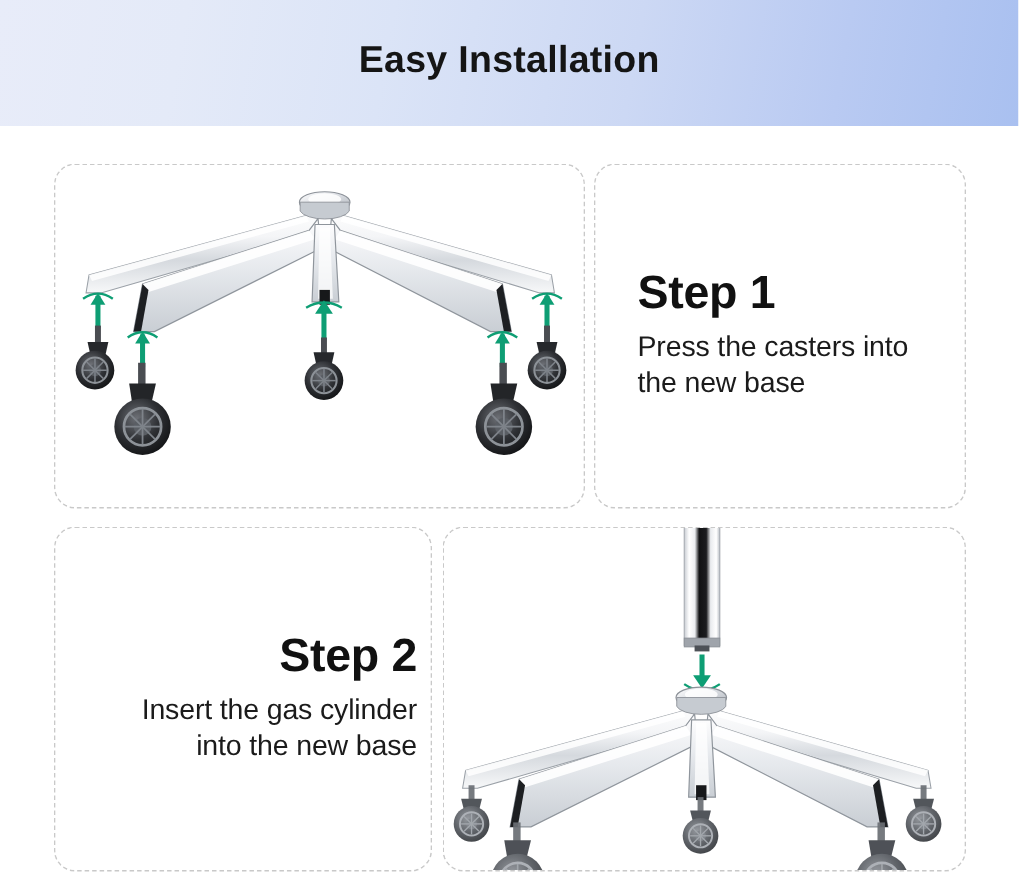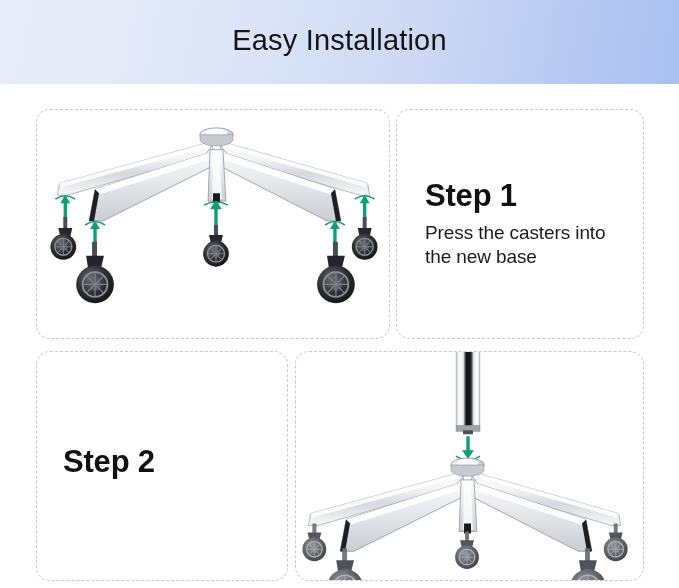--- a/index.html
+++ b/index.html
@@ -26,22 +26,22 @@
                 #e4eaf8 18%,
                 #dbe4f7 38%,
                 #ccd8f4 62%,
                 #b9caf2 82%,
                 #a9c0f0 100%);
     display: flex;
     align-items: center;
     justify-content: center;
   }
   .banner-title {
-    font-size: 29px;
-    font-weight: normal;
+    font-size: 25px;
+    font-weight: bold;
     color: #151515;
     letter-spacing: 0.2px;
     text-align: left;
     line-height: 1;
     padding-bottom: 4px;
   }
 
   
   .panels {
     position: absolute;
@@ -64,21 +64,21 @@
   #panel-cylinder     { left: 295px; top: 267px; width: 349px; height: 230px; }
 
   
   .step-text-wrap {
     position: absolute;
     left: 28px;
     top: 50%;
     transform: translateY(-50%);
     width: 210px;
   }
-  #panel-step-two .step-text-wrap { left: 26px; width: 215px; }
+  #panel-step-two .step-text-wrap { left: 26px; width: 215px; text-align: right; }
   .step-heading {
     font-size: 31px;
     font-weight: bold;
     color: #111111;
     margin: 0 0 8px 0;
     line-height: 1.05;
     letter-spacing: -0.2px;
   }
   .step-body {
     font-size: 19px;
@@ -258,20 +258,21 @@
   <div class="panel" id="panel-step-one">
     <div class="step-text-wrap">
       <p class="step-heading">Step 1</p>
       <p class="step-body">Press the casters into the new base</p>
     </div>
   </div>
 
   <div class="panel" id="panel-step-two">
     <div class="step-text-wrap">
       <p class="step-heading">Step 2</p>
+      <p class="step-body">Insert the gas cylinder into the new base</p>
     </div>
   </div>
 
   <div class="panel" id="panel-cylinder">
     <div class="illustration">
       <svg viewBox="0 0 349 230" preserveAspectRatio="xMidYMid meet">
         <defs>
           <linearGradient id="cylGrad" x1="0" y1="0" x2="1" y2="0">
             <stop offset="0%" stop-color="#c8ccd2"></stop>
             <stop offset="14%" stop-color="#ffffff"></stop>

